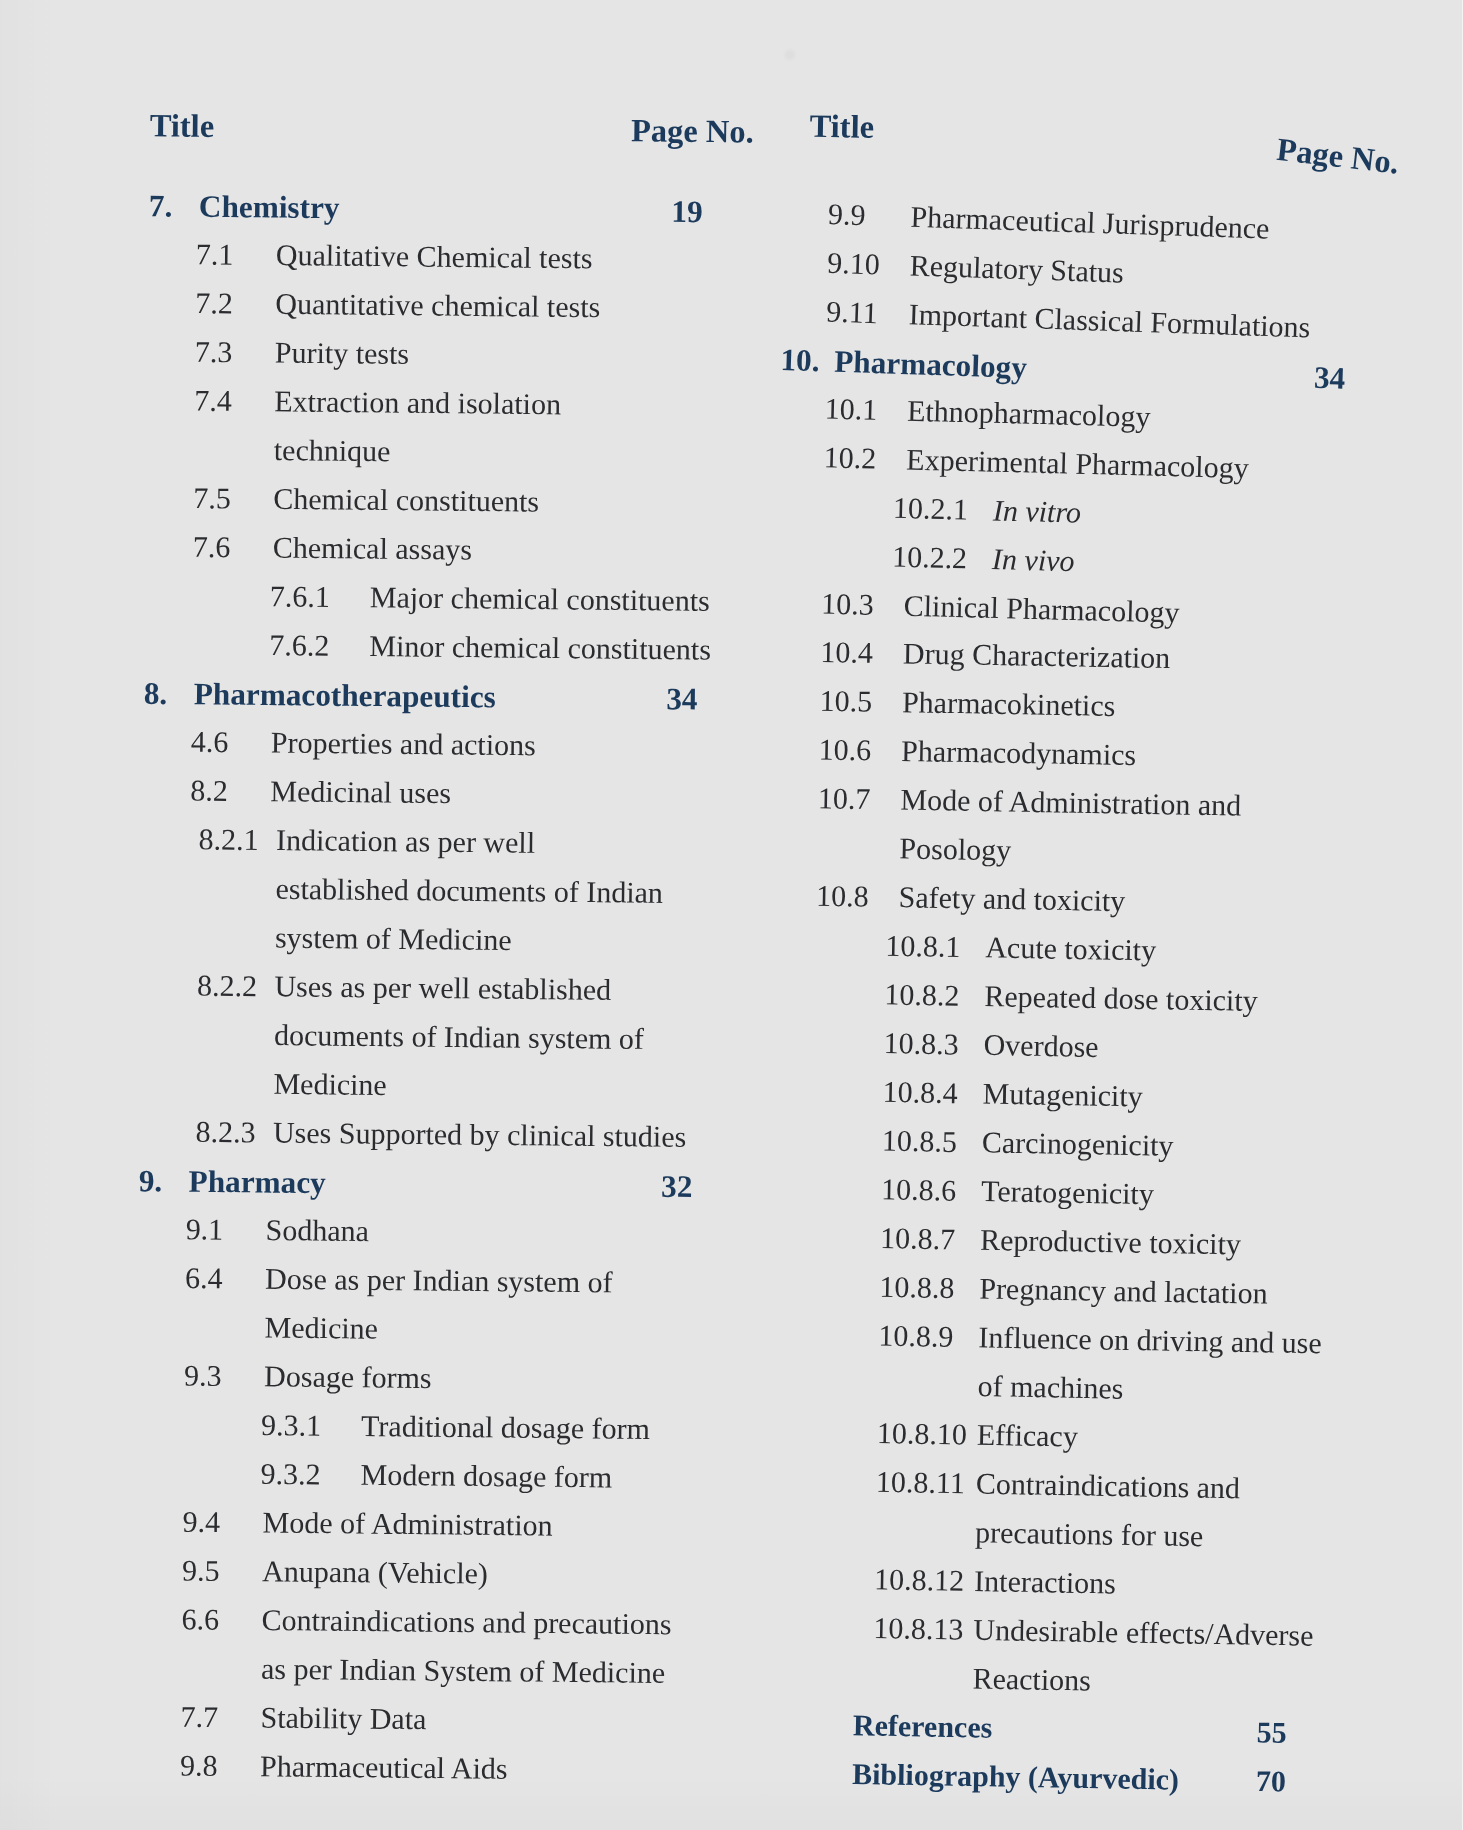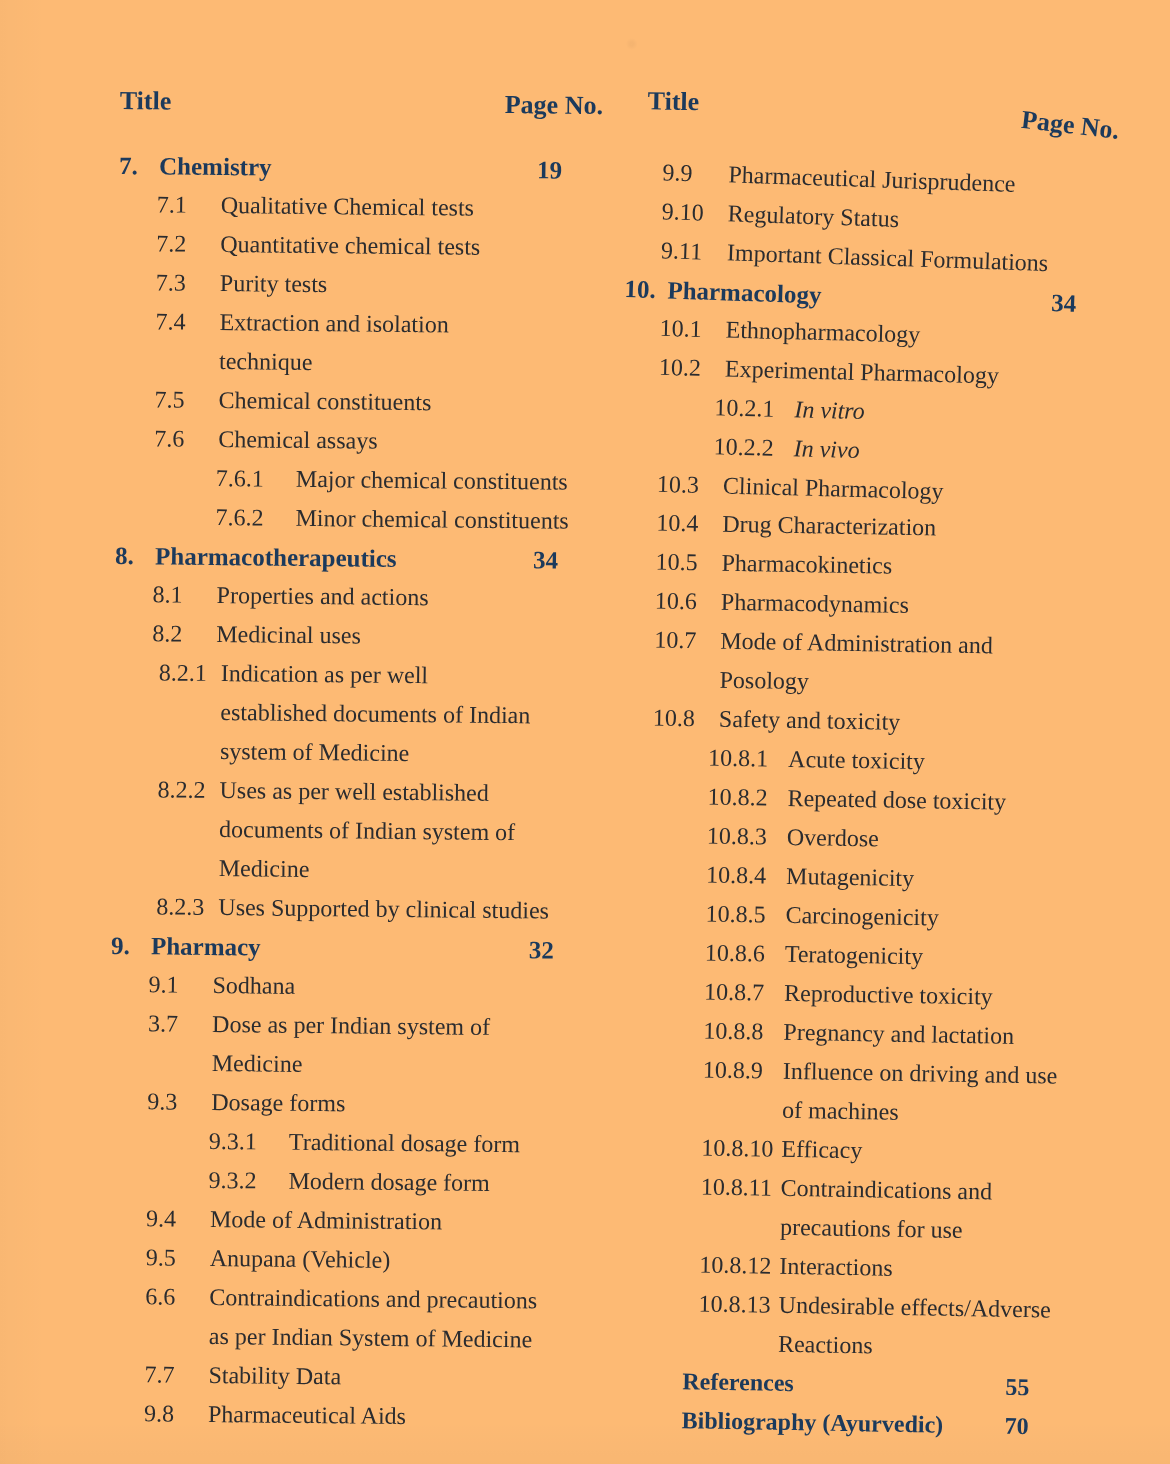--- a/index.html
+++ b/index.html
@@ -1,18 +1,18 @@
 <!DOCTYPE html>
 <html><head>
 <meta charset="utf-8">
 <style>
   html,body{margin:0;padding:0;background:#ffffff;}
   .sheet{
     position:relative;width:1170px;height:1464px;overflow:hidden;
-    background:#fdba74;
+    background:#e5e5e5;
     font-family:"Liberation Serif", serif;
     color:#2b2c2f;
   }
   
   .sheet::before{
     content:"";position:absolute;inset:0;pointer-events:none;
     background:
       linear-gradient(90deg, rgba(0,0,0,0.015), rgba(0,0,0,0) 4%),
       linear-gradient(0deg, rgba(0,0,0,0.02), rgba(0,0,0,0) 3%),
       radial-gradient(circle at 54% 3%, rgba(0,0,0,0.03) 0 2px, rgba(0,0,0,0) 6px);
@@ -109,21 +109,21 @@
         <div class="entry l2">
           <span class="num">7.6.2</span>
           <span class="text">Minor chemical constituents</span>
         </div>
         <div class="entry chapter">
           <span class="num">8.</span>
           <span class="text">Pharmacotherapeutics</span>
           <span class="pg">34</span>
         </div>
         <div class="entry l1">
-          <span class="num">8.1</span>
+          <span class="num">4.6</span>
           <span class="text">Properties and actions</span>
         </div>
         <div class="entry l1">
           <span class="num">8.2</span>
           <span class="text">Medicinal uses</span>
         </div>
         <div class="entry l1x">
           <span class="num">8.2.1</span>
           <span class="text">Indication as per well
 established documents of Indian
@@ -142,21 +142,21 @@
         <div class="entry chapter">
           <span class="num">9.</span>
           <span class="text">Pharmacy</span>
           <span class="pg">32</span>
         </div>
         <div class="entry l1">
           <span class="num">9.1</span>
           <span class="text">Sodhana</span>
         </div>
         <div class="entry l1">
-          <span class="num">3.7</span>
+          <span class="num">6.4</span>
           <span class="text">Dose as per Indian system of
 Medicine</span>
         </div>
         <div class="entry l1">
           <span class="num">9.3</span>
           <span class="text">Dosage forms</span>
         </div>
         <div class="entry l2">
           <span class="num">9.3.1</span>
           <span class="text">Traditional dosage form</span>

